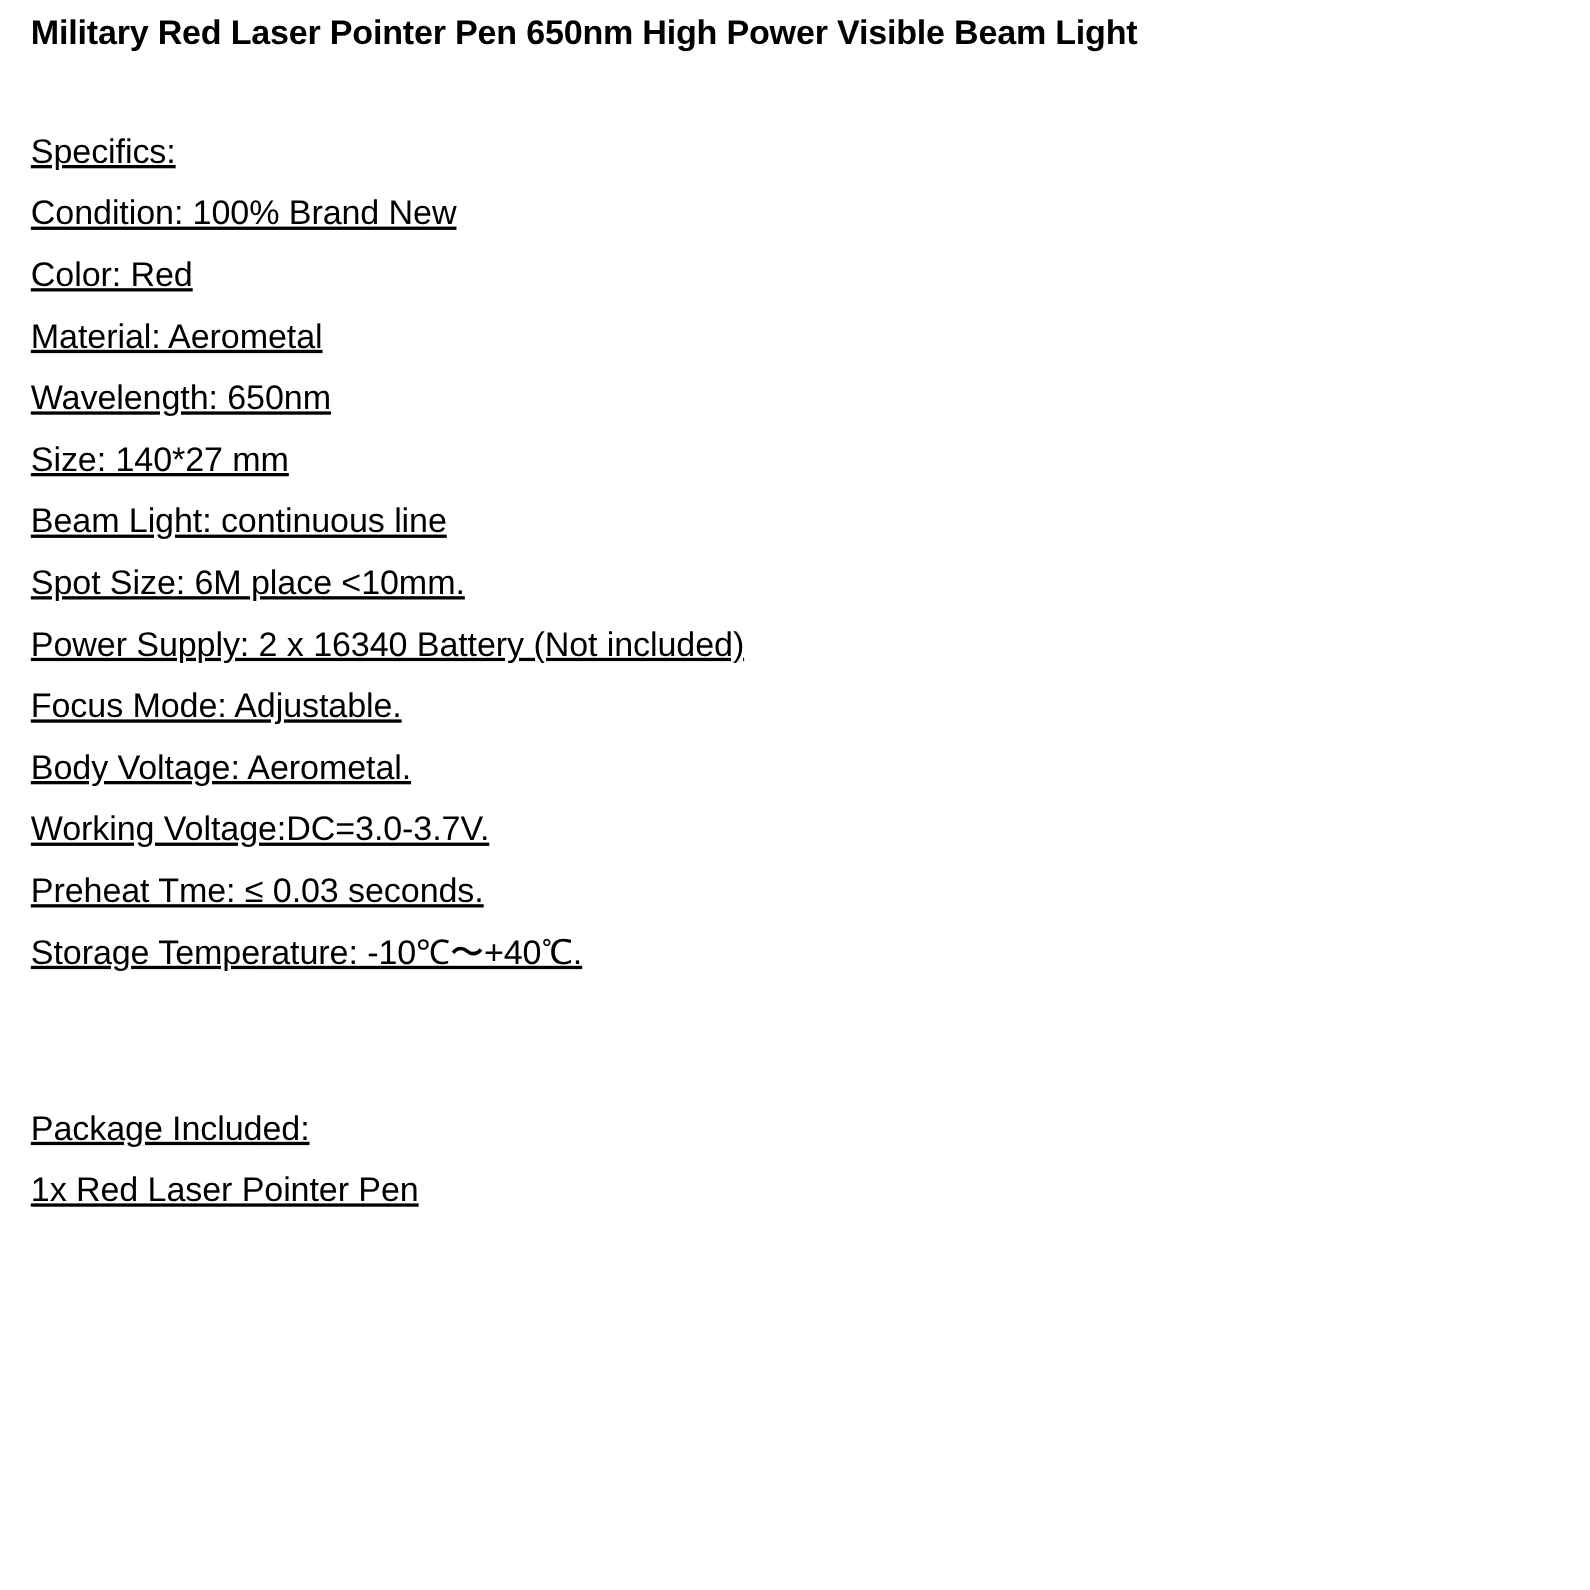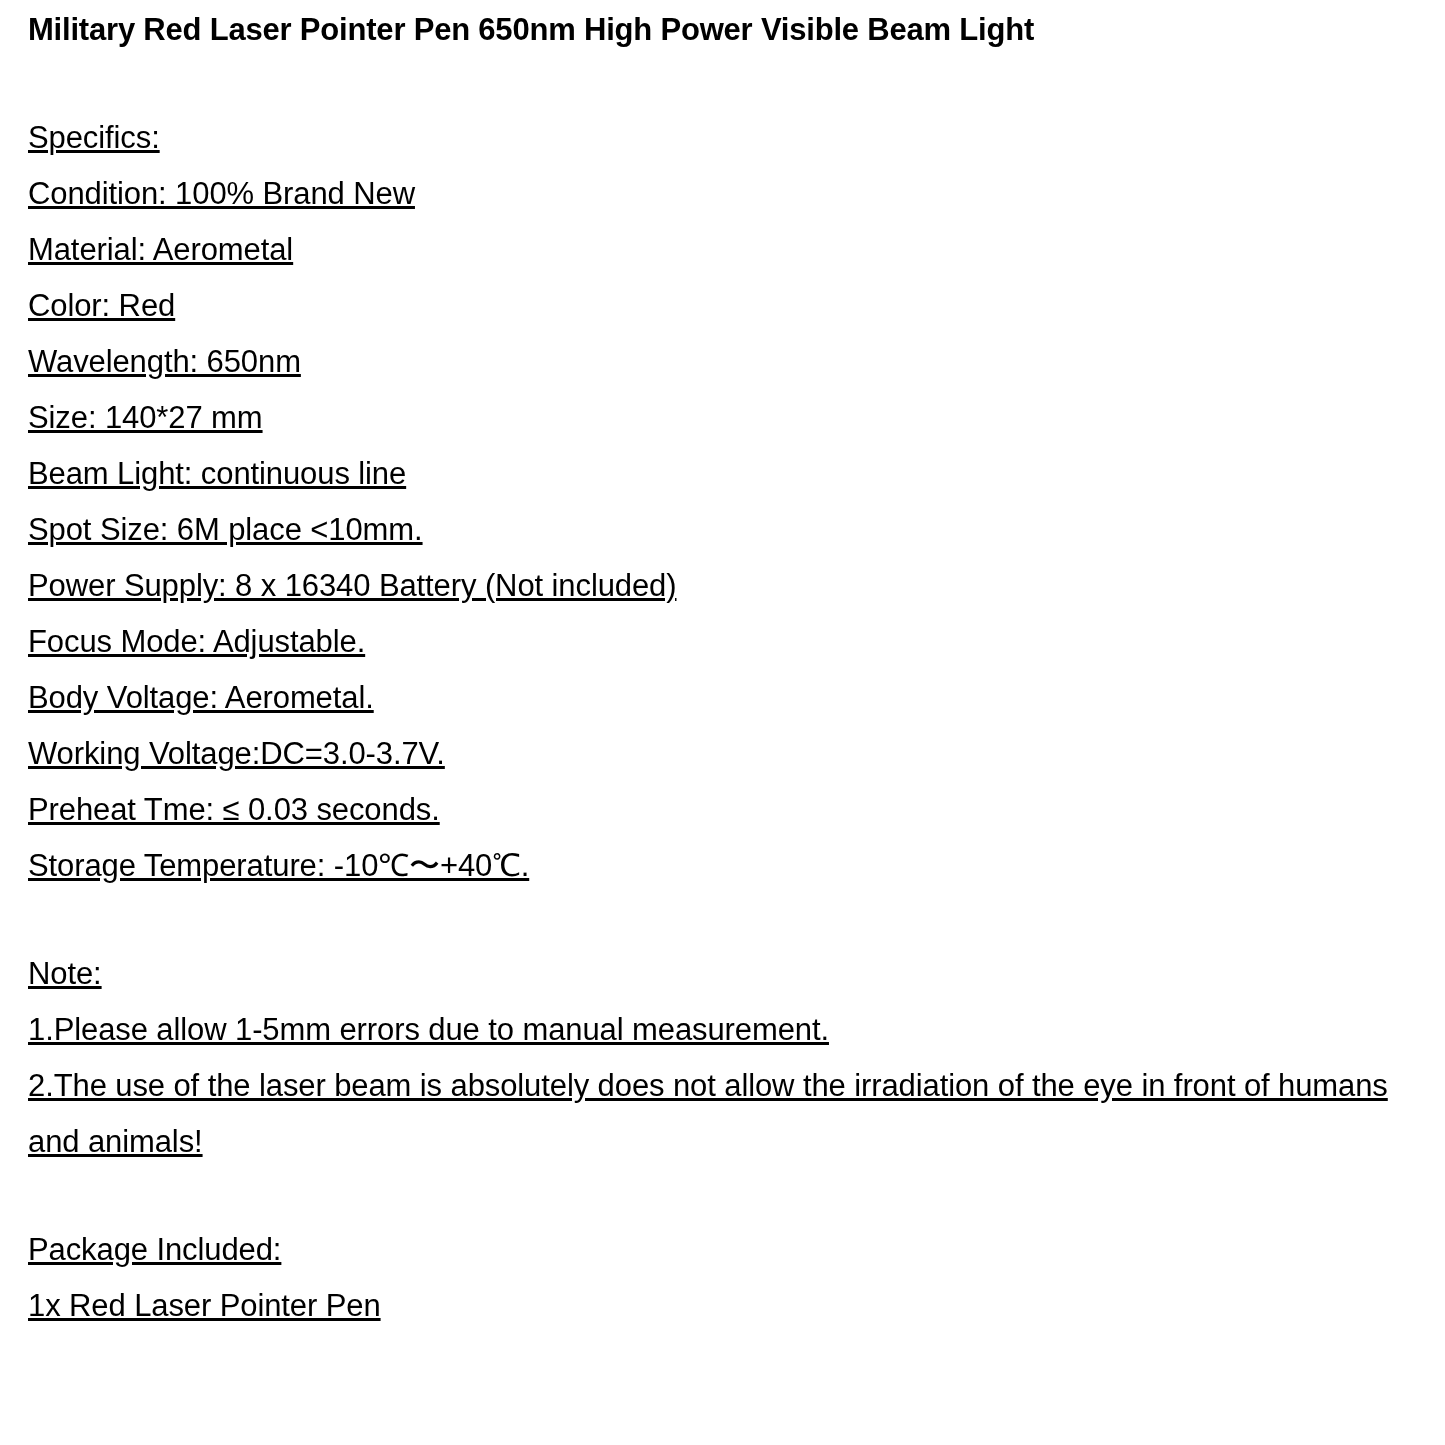--- a/index.html
+++ b/index.html
@@ -53,41 +53,36 @@
 
 <div class="page">
 
   <h1 class="title">Military Red Laser Pointer Pen 650nm High Power Visible Beam Light</h1>
 
   <div class="spacer-lg"></div>
 
   <div class="block">
     <div class="line">Specifics:</div>
     <div class="line">Condition: 100% Brand New</div>
+    <div class="line">Color: Red</div>
     <div class="line">Material: Aerometal</div>
-    <div class="line">Color: Red</div>
     <div class="line">Wavelength: 650nm</div>
     <div class="line">Size: 140*27 mm</div>
     <div class="line">Beam Light: continuous line</div>
     <div class="line">Spot Size: 6M place &lt;10mm.</div>
-    <div class="line">Power Supply: 8 x 16340 Battery (Not included)</div>
+    <div class="line">Power Supply: 2 x 16340 Battery (Not included)</div>
     <div class="line">Focus Mode: Adjustable.</div>
     <div class="line">Body Voltage: Aerometal.</div>
     <div class="line">Working Voltage:DC=3.0-3.7V.</div>
     <div class="line">Preheat Tme: ≤ 0.03 seconds.</div>
     <div class="line">Storage Temperature: -10℃〜+40℃.</div>
   </div>
 
   <div class="spacer-md"></div>
 
-  <div class="block">
-    <div class="line">Note:</div>
-    <div class="line">1.Please allow 1-5mm errors due to manual measurement.</div>
-    <div class="wrapline">2.The use of the laser beam is absolutely does not allow the irradiation of the eye in front of humans and animals!</div>
-  </div>
 
   <div class="spacer-md"></div>
 
   <div class="block">
     <div class="line">Package Included:</div>
     <div class="line">1x Red Laser Pointer Pen</div>
   </div>
 
 </div>
 

